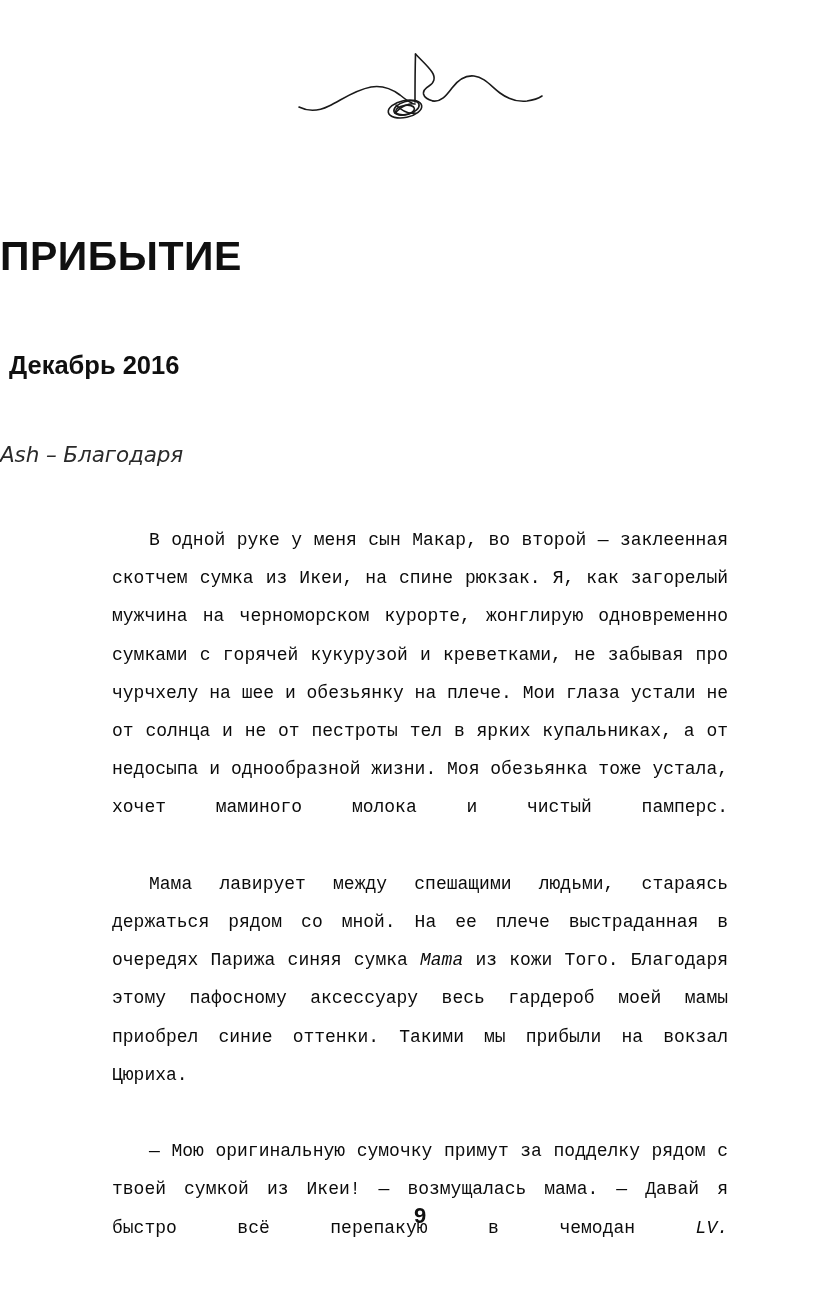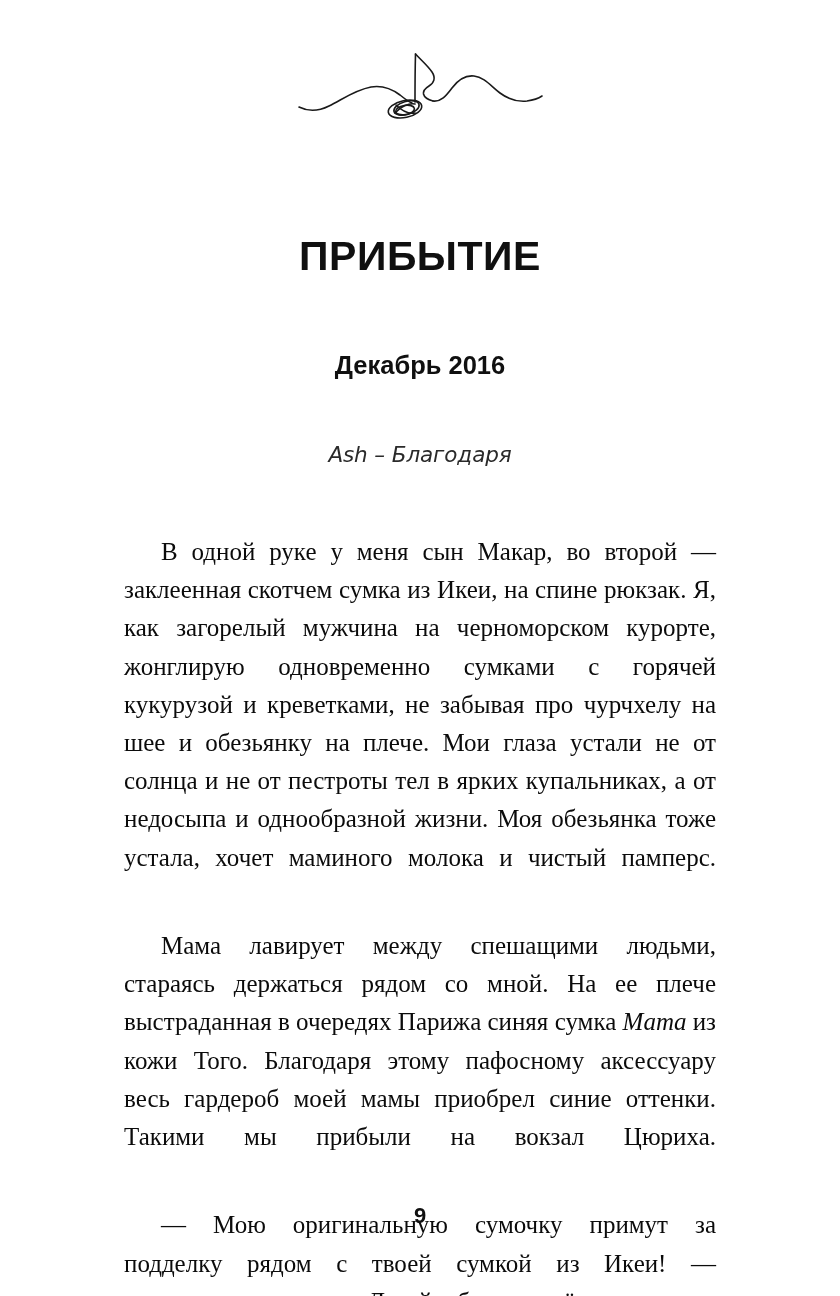--- a/index.html
+++ b/index.html
@@ -32,39 +32,40 @@
   .ornament svg {
     display: block;
   }
 
   
   .chapter-head {
     position: absolute;
     left: 0;
     top: 234px;
     width: 840px;
-    text-align: center;
+    text-align: left;
   }
   .chapter-title {
     font-family: "Liberation Sans", "DejaVu Sans", sans-serif;
     font-weight: 700;
     font-size: 41px;
     letter-spacing: 0.5px;
     color: #101010;
     line-height: 1.1;
     margin: 0;
   }
   .chapter-date {
     font-family: "Liberation Sans", "DejaVu Sans", sans-serif;
     font-weight: 700;
     font-size: 25.5px;
     color: #101010;
     line-height: 1.1;
     margin: 0;
     padding-top: 72px;
+    padding-left: 9px;
   }
   .tracklist {
     padding-top: 57px;
   }
   .track {
     font-family: "DejaVu Sans", "Liberation Sans", sans-serif;
     font-style: italic;
     font-weight: 400;
     font-size: 21.5px;
     color: #2a2a2a;
@@ -74,25 +75,25 @@
   }
 
   
   .body-text {
     position: absolute;
     left: 112px;
     top: 521px;
     width: 616px;
   }
   .body-text p {
-    font-family: Liberation Serif, serif;
-    font-size: 25px;
+    font-family: Liberation Mono, monospace;
+    font-size: 18px;
     line-height: 38.2px;
     color: #0b0b0b;
-    margin: 12px;
+    margin: 0;
     text-align: justify;
     text-justify: inter-word;
     text-indent: 37px;
     hyphens: manual;
     -webkit-hyphens: manual;
   }
   .body-text p i {
     font-style: italic;
   }
   

